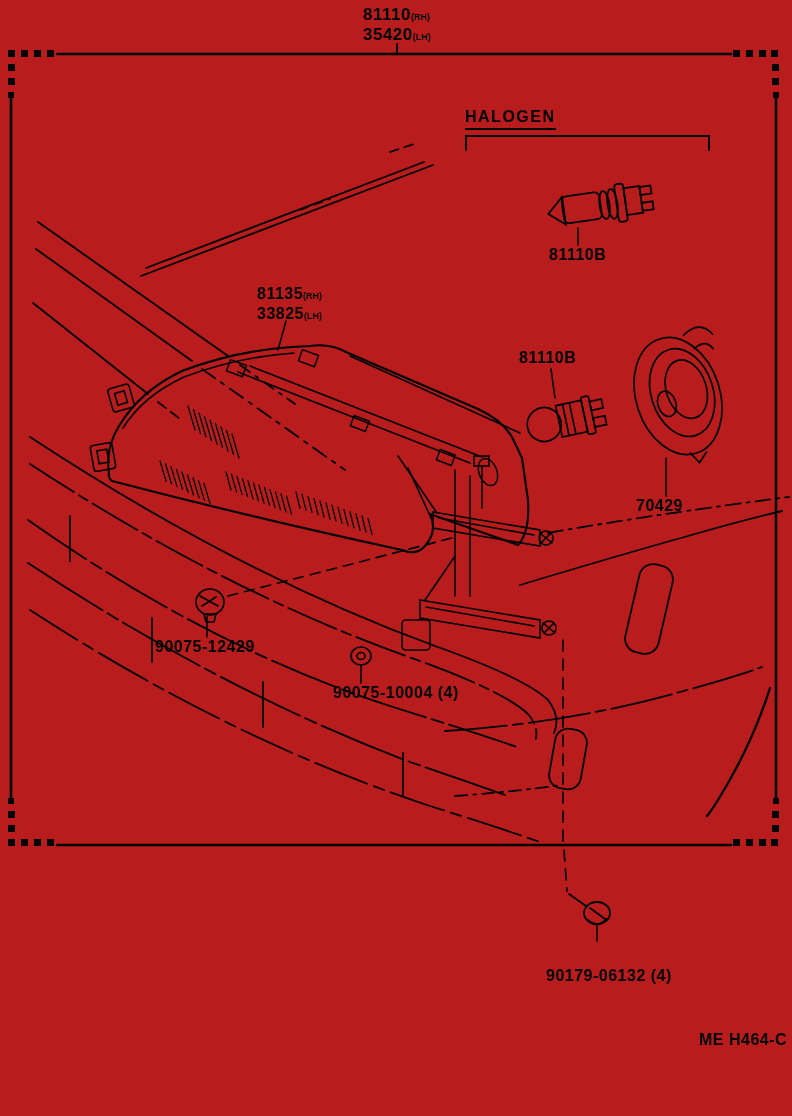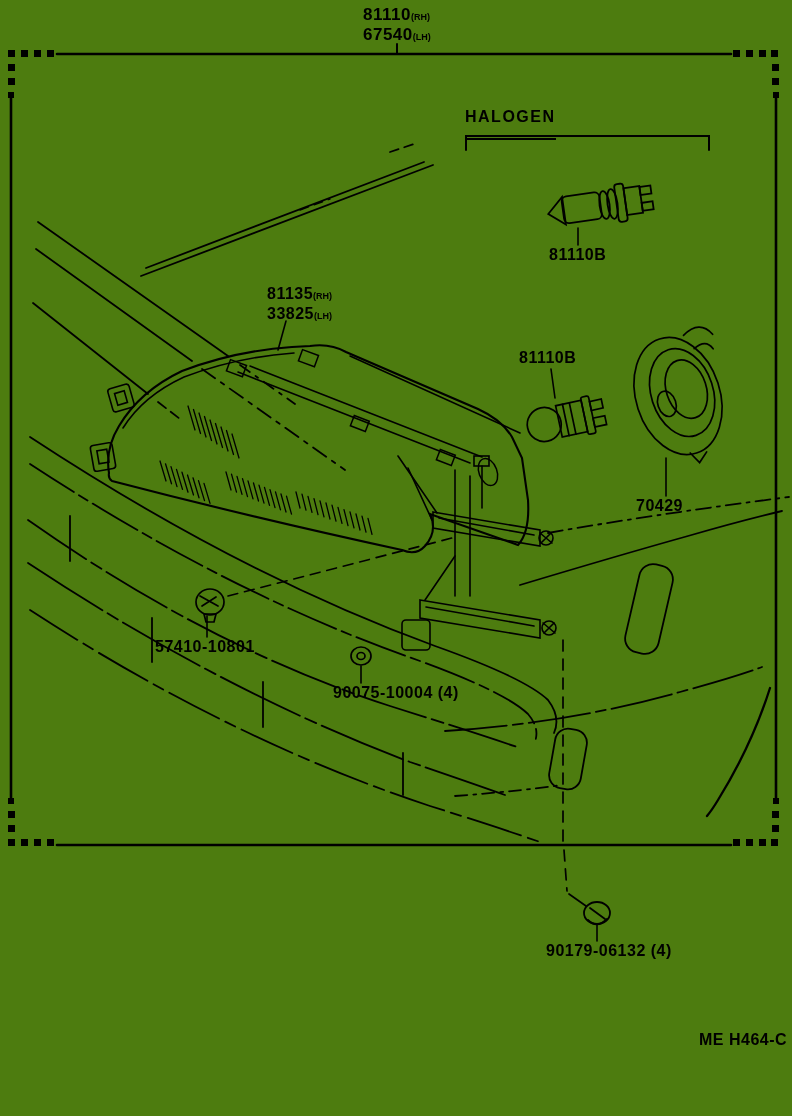--- a/index.html
+++ b/index.html
@@ -1,24 +1,24 @@
 <!DOCTYPE html>
 <html><head>
 <meta charset="utf-8">
 <style>
   html,body{margin:0;padding:0;background:#ffffff;}
-  #page{position:relative;width:792px;height:1116px;background:#4d7c0f;
+  #page{position:relative;width:792px;height:1116px;background:#b91c1c;
         font-family:"Liberation Sans", sans-serif;color:#000;overflow:hidden;}
   svg{position:absolute;left:0;top:0;}
   .plabel{position:absolute;font-weight:bold;font-size:16px;letter-spacing:.5px;
           white-space:nowrap;line-height:18px;}
   .plabel .sfx{font-size:9px;font-weight:bold;letter-spacing:0;}
   #assembly-labels{font-size:17px;line-height:18px;}
   #halogen-label{font-size:16px;letter-spacing:1.5px;border-bottom:2px solid #000;
-                 padding-bottom:12px;}
+                 padding-bottom:2px;}
   #figure-code{font-size:16px;letter-spacing:.5px;}
 </style>
 </head>
 <body>
 
 <div id="page">
 
 <svg width="792" height="1116" viewBox="0 0 792 1116">
   <g stroke="#000" fill="none" stroke-width="1.8" stroke-linecap="round">
 
@@ -215,37 +215,37 @@
       <ellipse cx="597" cy="913" rx="13" ry="11"></ellipse>
       <line x1="590" y1="908" x2="605" y2="919"></line>
       <path d="M588,920 Q597,929 607,919"></path>
     </g>
     <line x1="597" y1="925" x2="597" y2="941" stroke-width="1.6"></line>
   </g>
 </svg>
 
 <div class="plabel" id="assembly-labels" style="left:363px;top:6px;">
   <div><span>81110</span><span class="sfx">(RH)</span></div>
-  <div><span>67540</span><span class="sfx">(LH)</span></div>
+  <div><span>35420</span><span class="sfx">(LH)</span></div>
 </div>
 
 <div class="plabel" id="halogen-label" style="left:465px;top:108px;">HALOGEN</div>
 
 <div class="plabel" style="left:549px;top:246px;">81110B</div>
 
-<div class="plabel" style="left:267px;top:285px;">
+<div class="plabel" style="left:257px;top:285px;">
   <div><span>81135</span><span class="sfx">(RH)</span></div>
   <div><span>33825</span><span class="sfx">(LH)</span></div>
 </div>
 
 <div class="plabel" style="left:519px;top:349px;">81110B</div>
 
 <div class="plabel" style="left:636px;top:497px;">70429</div>
 
-<div class="plabel" style="left:155px;top:638px;">57410-10801</div>
+<div class="plabel" style="left:155px;top:638px;">90075-12429</div>
 
 <div class="plabel" style="left:309px;top:684px;margin-left:24px;">90075-10004 (4)</div>
 
-<div class="plabel" style="left:546px;top:942px;">90179-06132 (4)</div>
+<div class="plabel" style="left:546px;top:967px;">90179-06132 (4)</div>
 
 <div class="plabel" id="figure-code" style="left:699px;top:1031px;">ME H464-C</div>
 
 </div>
 
 </body></html>

